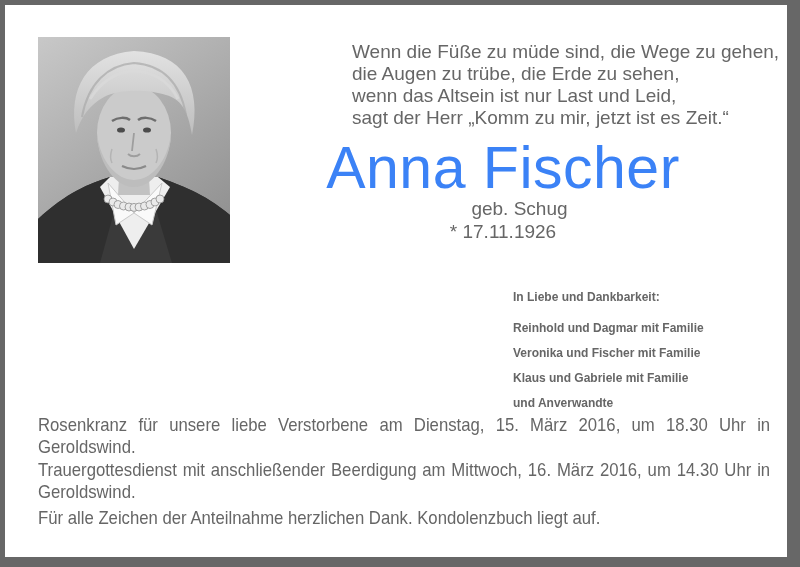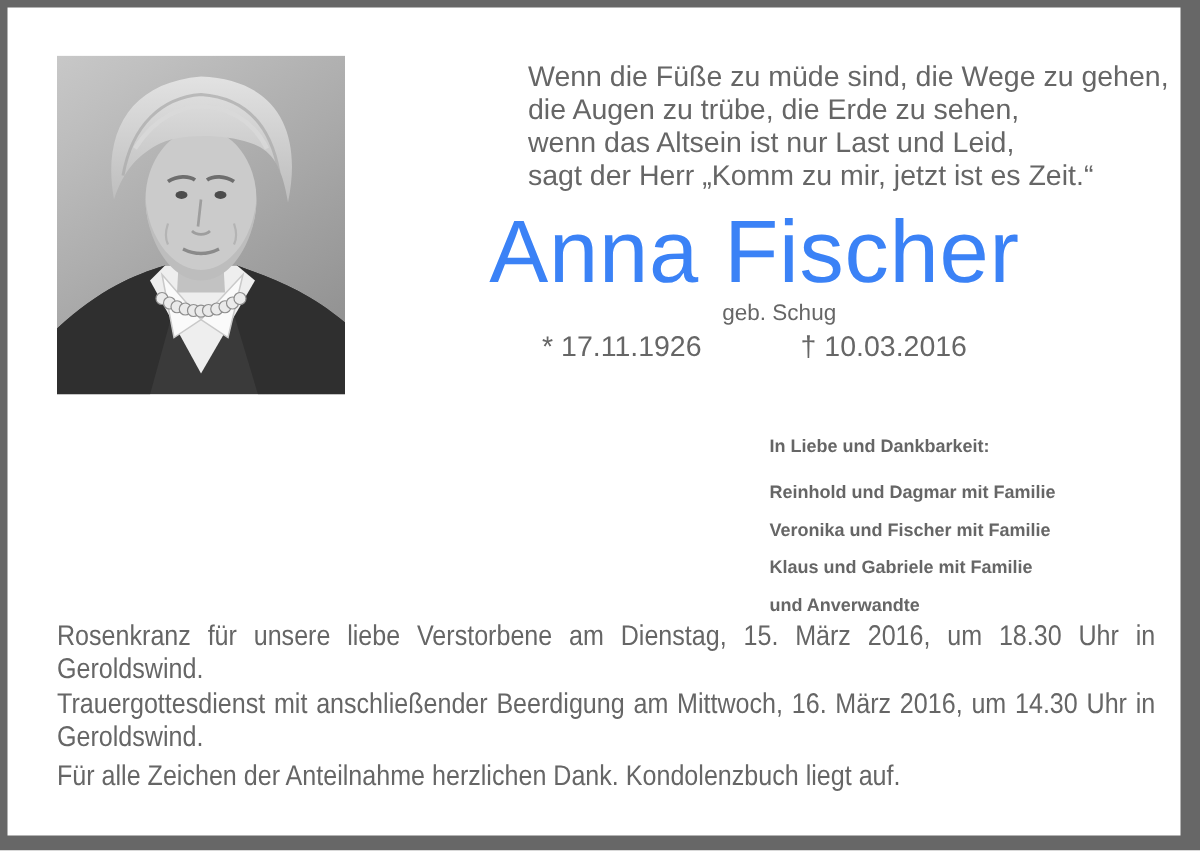--- a/index.html
+++ b/index.html
@@ -29,21 +29,21 @@
     font-size: 19px; line-height: 22px;
     white-space: nowrap;
   }
   .center-col {
     position: absolute;
     left: 225px; top: 133px; width: 546px;
     text-align: center;
   }
   .intro { font-size: 19px; line-height: 22px; }
   .name  { font-size: 59px; line-height: 60px; letter-spacing: 0.5px; color: #3b82f6; }
-  .maiden{ font-size: 15px; line-height: 22px; margin-left: 33px; }
+  .maiden{ font-size: 19px; line-height: 22px; margin-left: 33px; }
   .dates {
     display: flex; justify-content: center; gap: 66px;
     font-size: 19px; line-height: 22px; margin-top: 1px;
   }
   .cities {
     position: absolute;
     left: 33px; top: 282px;
     font-size: 19px; line-height: 22px;
   }
   .mourners {
@@ -138,21 +138,20 @@
       <div>die Augen zu trübe, die Erde zu sehen,</div>
       <div>wenn das Altsein ist nur Last und Leid,</div>
       <div>sagt der Herr „Komm zu mir, jetzt ist es Zeit.“</div>
     </div>
 
     <div class="center-col">
       <div class="name">Anna Fischer</div>
       <div class="maiden">geb. Schug</div>
       <div class="dates">
         <span>* 17.11.1926</span>
-        <span>† 10.03.2016</span>
       </div>
     </div>
 
 
     <div class="mourners">
       <div class="header">In Liebe und Dankbarkeit:</div>
       <div class="m-line">Reinhold und Dagmar mit Familie</div>
       <div class="m-line">Veronika und Fischer mit Familie</div>
       <div class="m-line">Klaus und Gabriele mit Familie</div>
       <div class="m-line">und Anverwandte</div>

